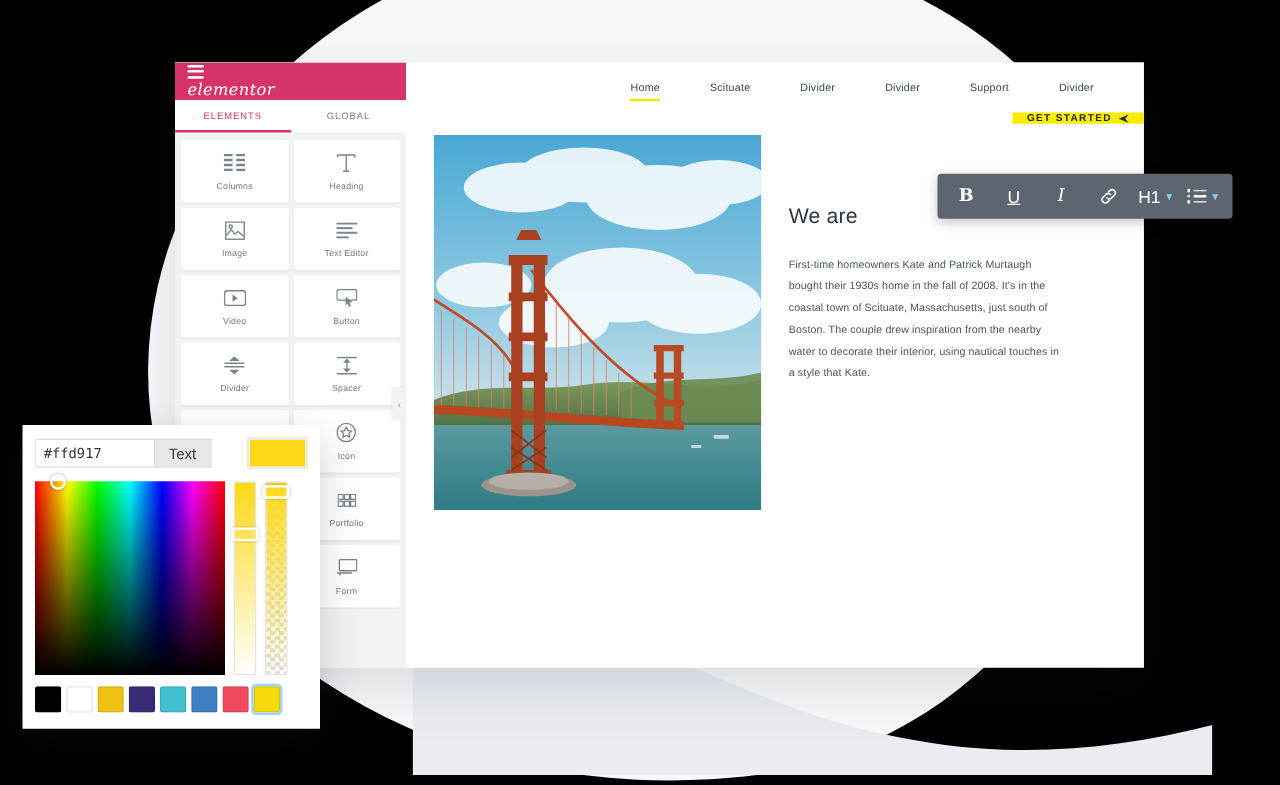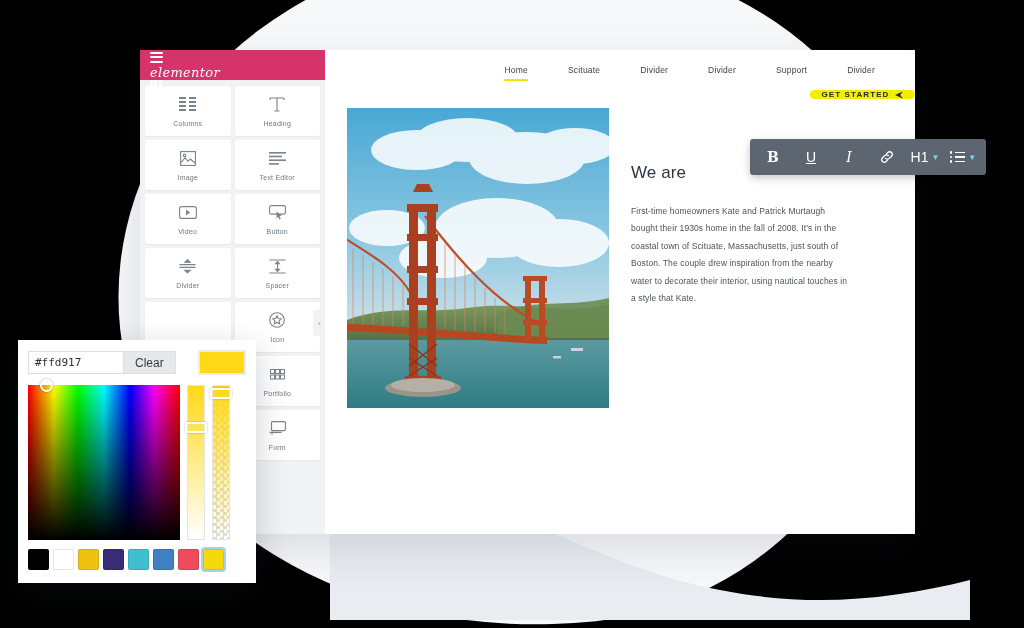--- a/index.html
+++ b/index.html
@@ -112,21 +112,21 @@
   .nav-link {
     font-size: 8.5px; color:#3b4349; letter-spacing:.2px;
     padding: 0 0 0 0; margin-right: 40px; position:relative;
     cursor:pointer; height:40px; display:flex; align-items:center;
   }
   .nav-link.active::after {
     content:''; position:absolute; left:0; right:0; bottom:9px; height:2.5px; background:#f3e600;
   }
   .cta {
     width: 105px; background:#f5ec00; display:flex; align-items:center; justify-content:center;
-    gap:6px; font-size:8px; font-weight:bold; letter-spacing:1.1px; color:#23282d; cursor:pointer;border-radius:14px;
+    gap:6px; font-size:8px; font-weight:bold; letter-spacing:1.1px; color:#23282d; cursor:pointer;
   }
 
   .hero { display:flex; padding: 18px 0 0 22px; }
   .hero-img {
     width: 262px; height: 300px; flex: 0 0 262px;
     background: linear-gradient(#bfe0ef, #bfe0ef);
     overflow:hidden; position:relative;
   }
   .hero-text { padding: 55px 0 0 22px; width: 245px; }
   .eyebrow { font-size: 17px; color:#2c3540; font-weight:400; letter-spacing:.1px; }
@@ -256,20 +256,24 @@
             <i></i>
             <i></i>
             <i></i>
             <i></i>
             <i></i>
             <i></i>
             <i></i>
         </div>
       </div>
 
+      <div class="panel-tabs">
+        <div class="panel-tab active">ELEMENTS</div>
+        <div class="panel-tab">GLOBAL</div>
+      </div>
 
 
       <div class="widget-grid">
 
         <div class="widget-card">
           <span class="wicon">
             <svg width="17" height="14" viewBox="0 0 17 14">
                 <g fill="#7a848c">
               <rect x="0" y="0" width="7" height="2"></rect>
                   <rect x="0" y="4" width="7" height="2"></rect>
@@ -568,21 +572,21 @@
           </span>
       </span>
       <span class="caret">▼</span>
     </div>
   </div>
 
   <div class="colorpicker">
 
     <div class="cp-top">
       <input class="cp-hex" type="text" value="#ffd917" style="">
-      <div class="cp-clear">Clear</div>
+      <div class="cp-clear">Text</div>
       <div class="cp-preview" style="background: rgb(255, 217, 23);"></div>
     </div>
 
     <div class="cp-body">
       <div class="cp-sat">
         <div class="cp-handle"></div>
       </div>
       <div class="cp-slider bright">
         <div class="cp-knob" style="top:36px"></div>
       </div>

